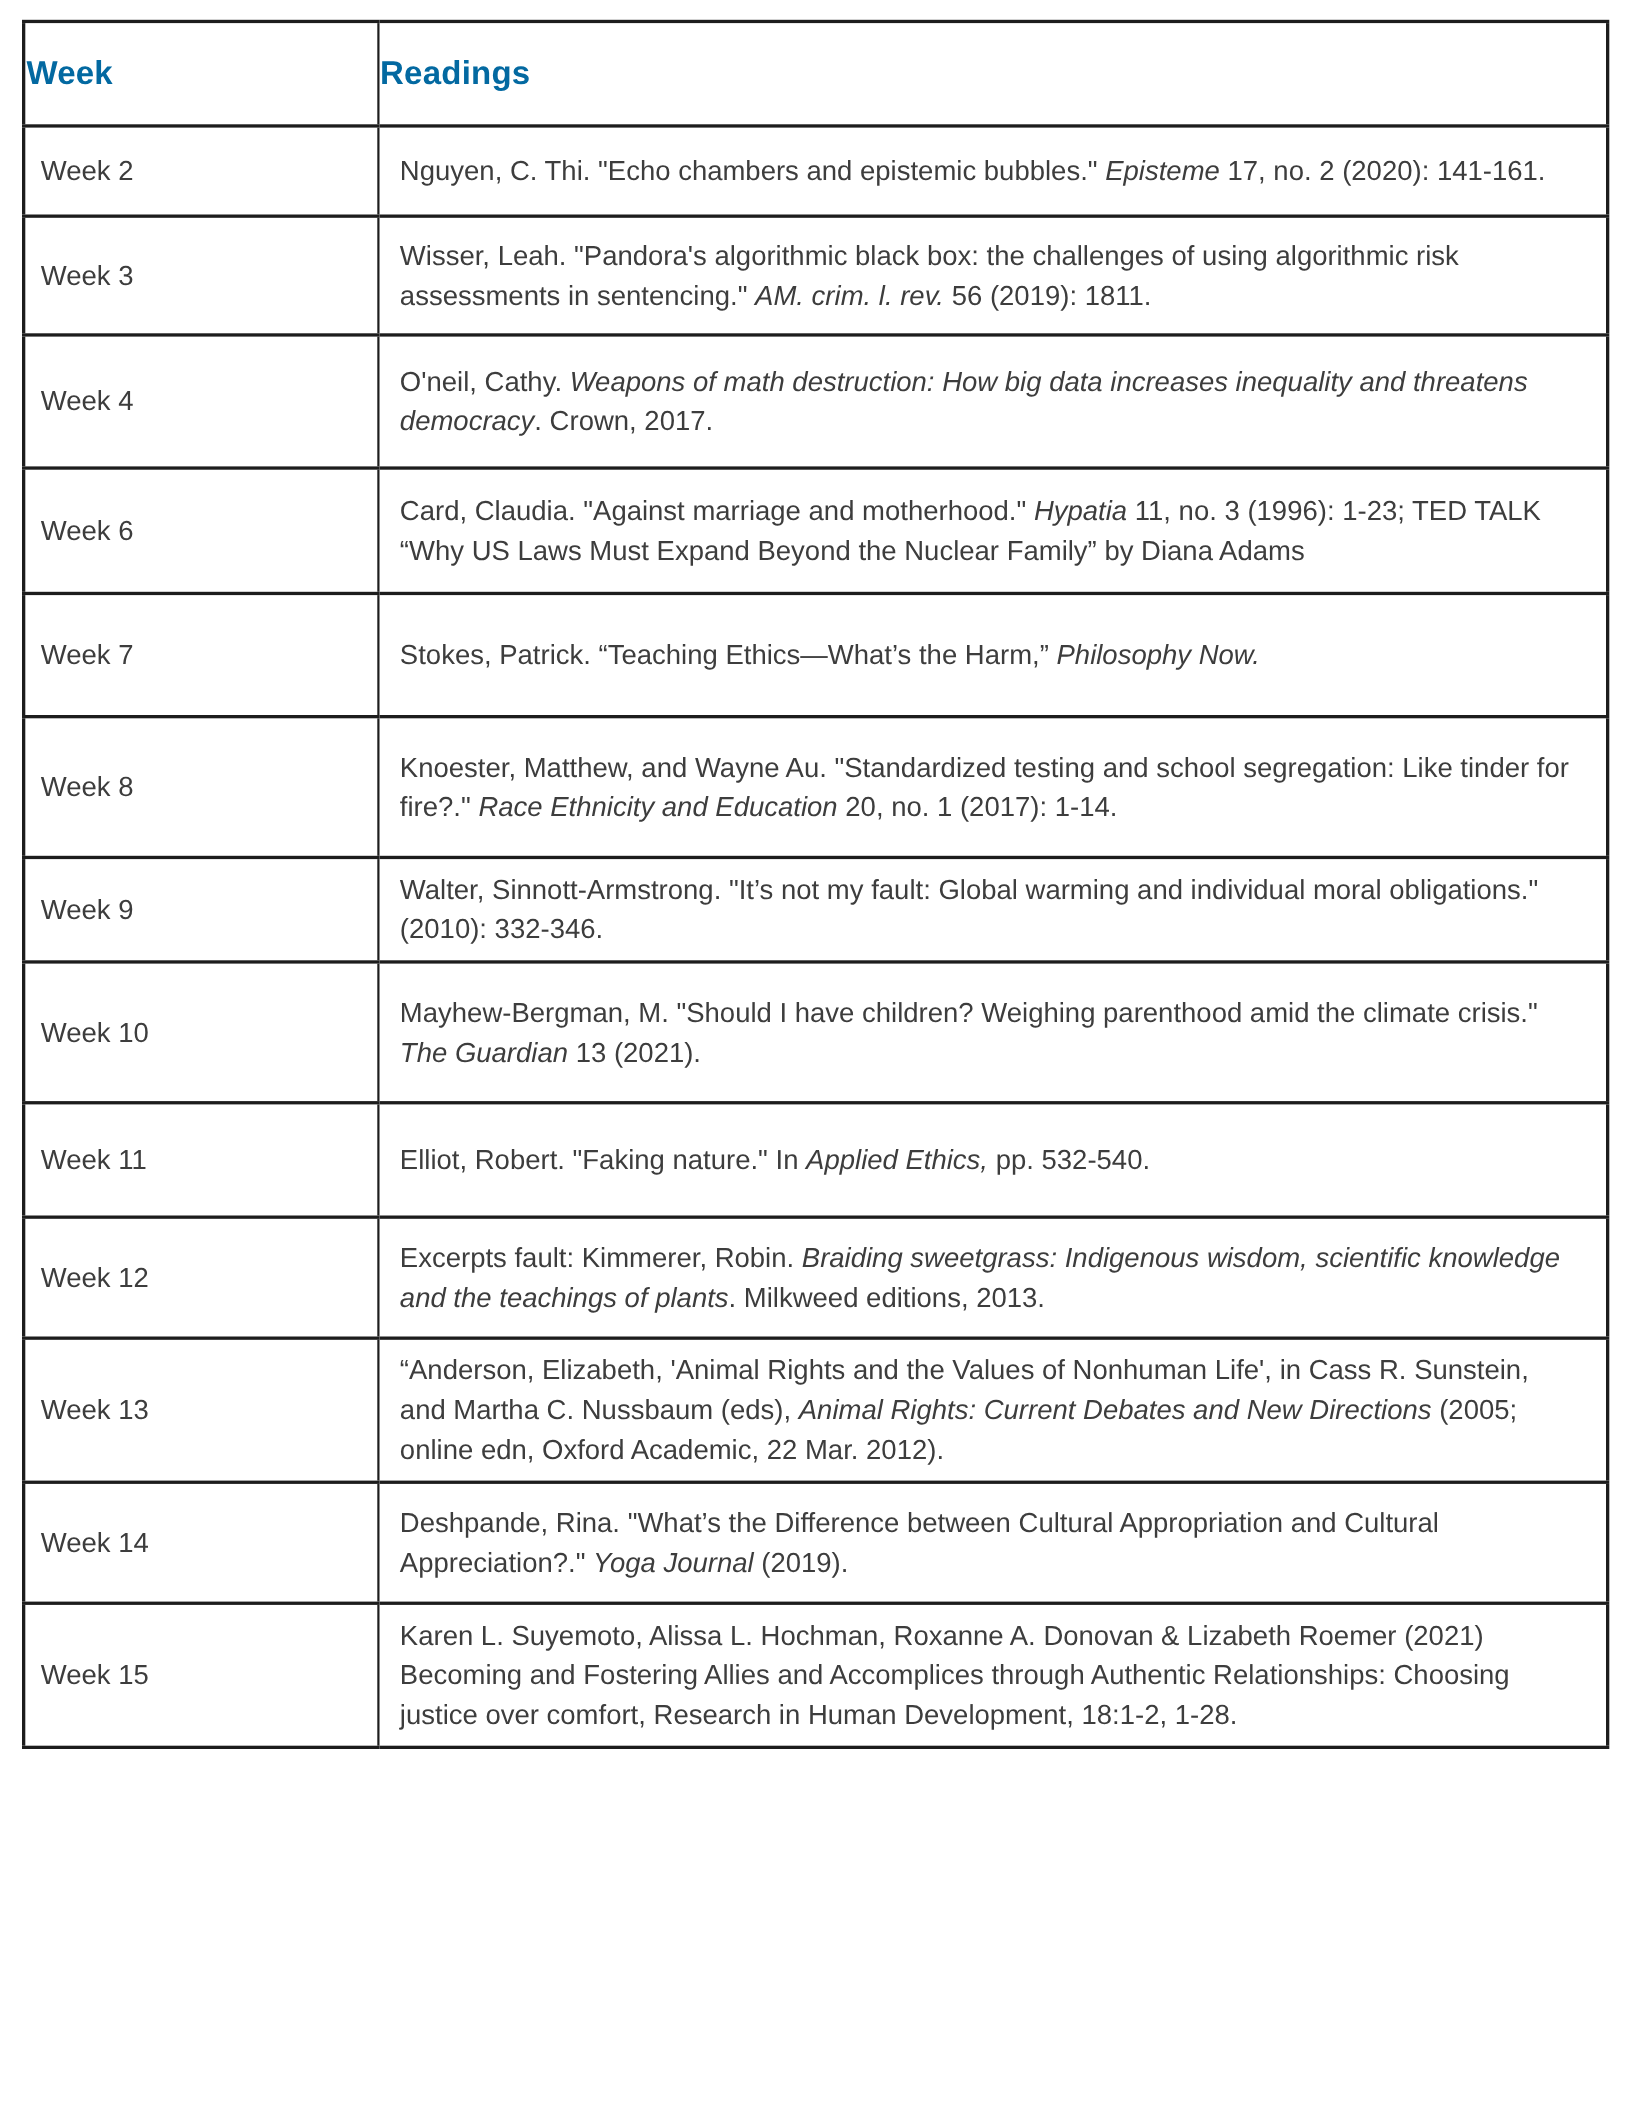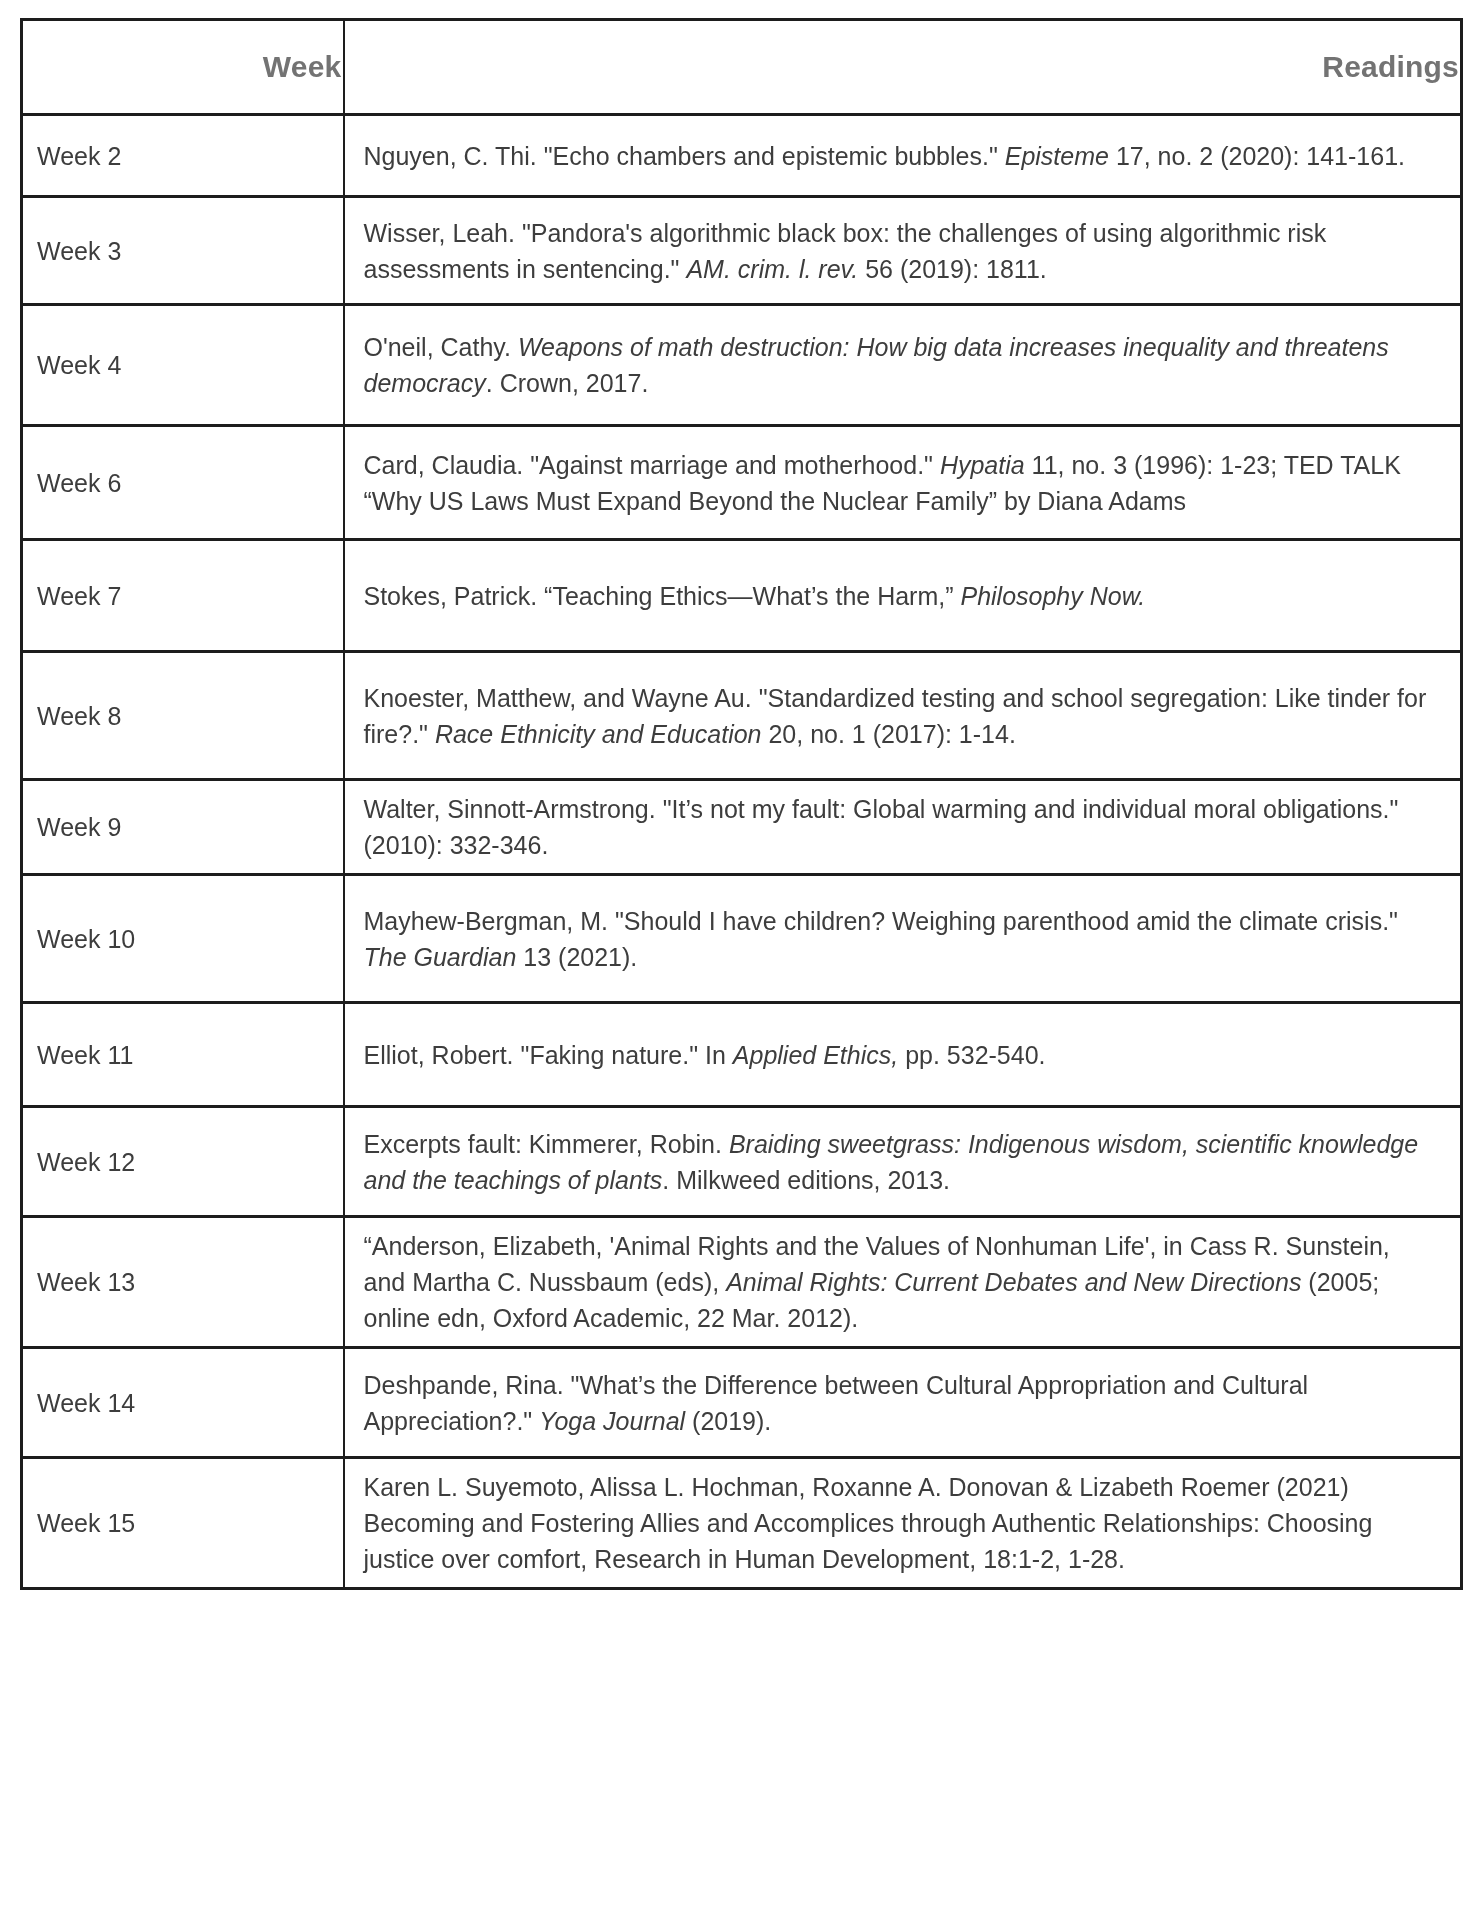--- a/index.html
+++ b/index.html
@@ -31,22 +31,22 @@
     border-bottom: 3px solid #1d1d1d;
     vertical-align: middle;
     box-sizing: border-box;
   }
   table.readings { border: 3px solid #1d1d1d; }
   th.col-week, td.cell-week { width: 322px; }
   thead th {
     height: 95px;
     font-size: 30px;
     font-weight: 700;
-    color: #737373;
-    text-align: right;
+    color: #0369a1;
+    text-align: left;
     letter-spacing: 0.2px;
   }
   tbody td {
     font-size: 25px;
     line-height: 36px;
     font-weight: 400;
     padding: 10px 18px 10px 16px;
     text-align: left;
   }
   td.cell-week { padding-left: 14px; }

